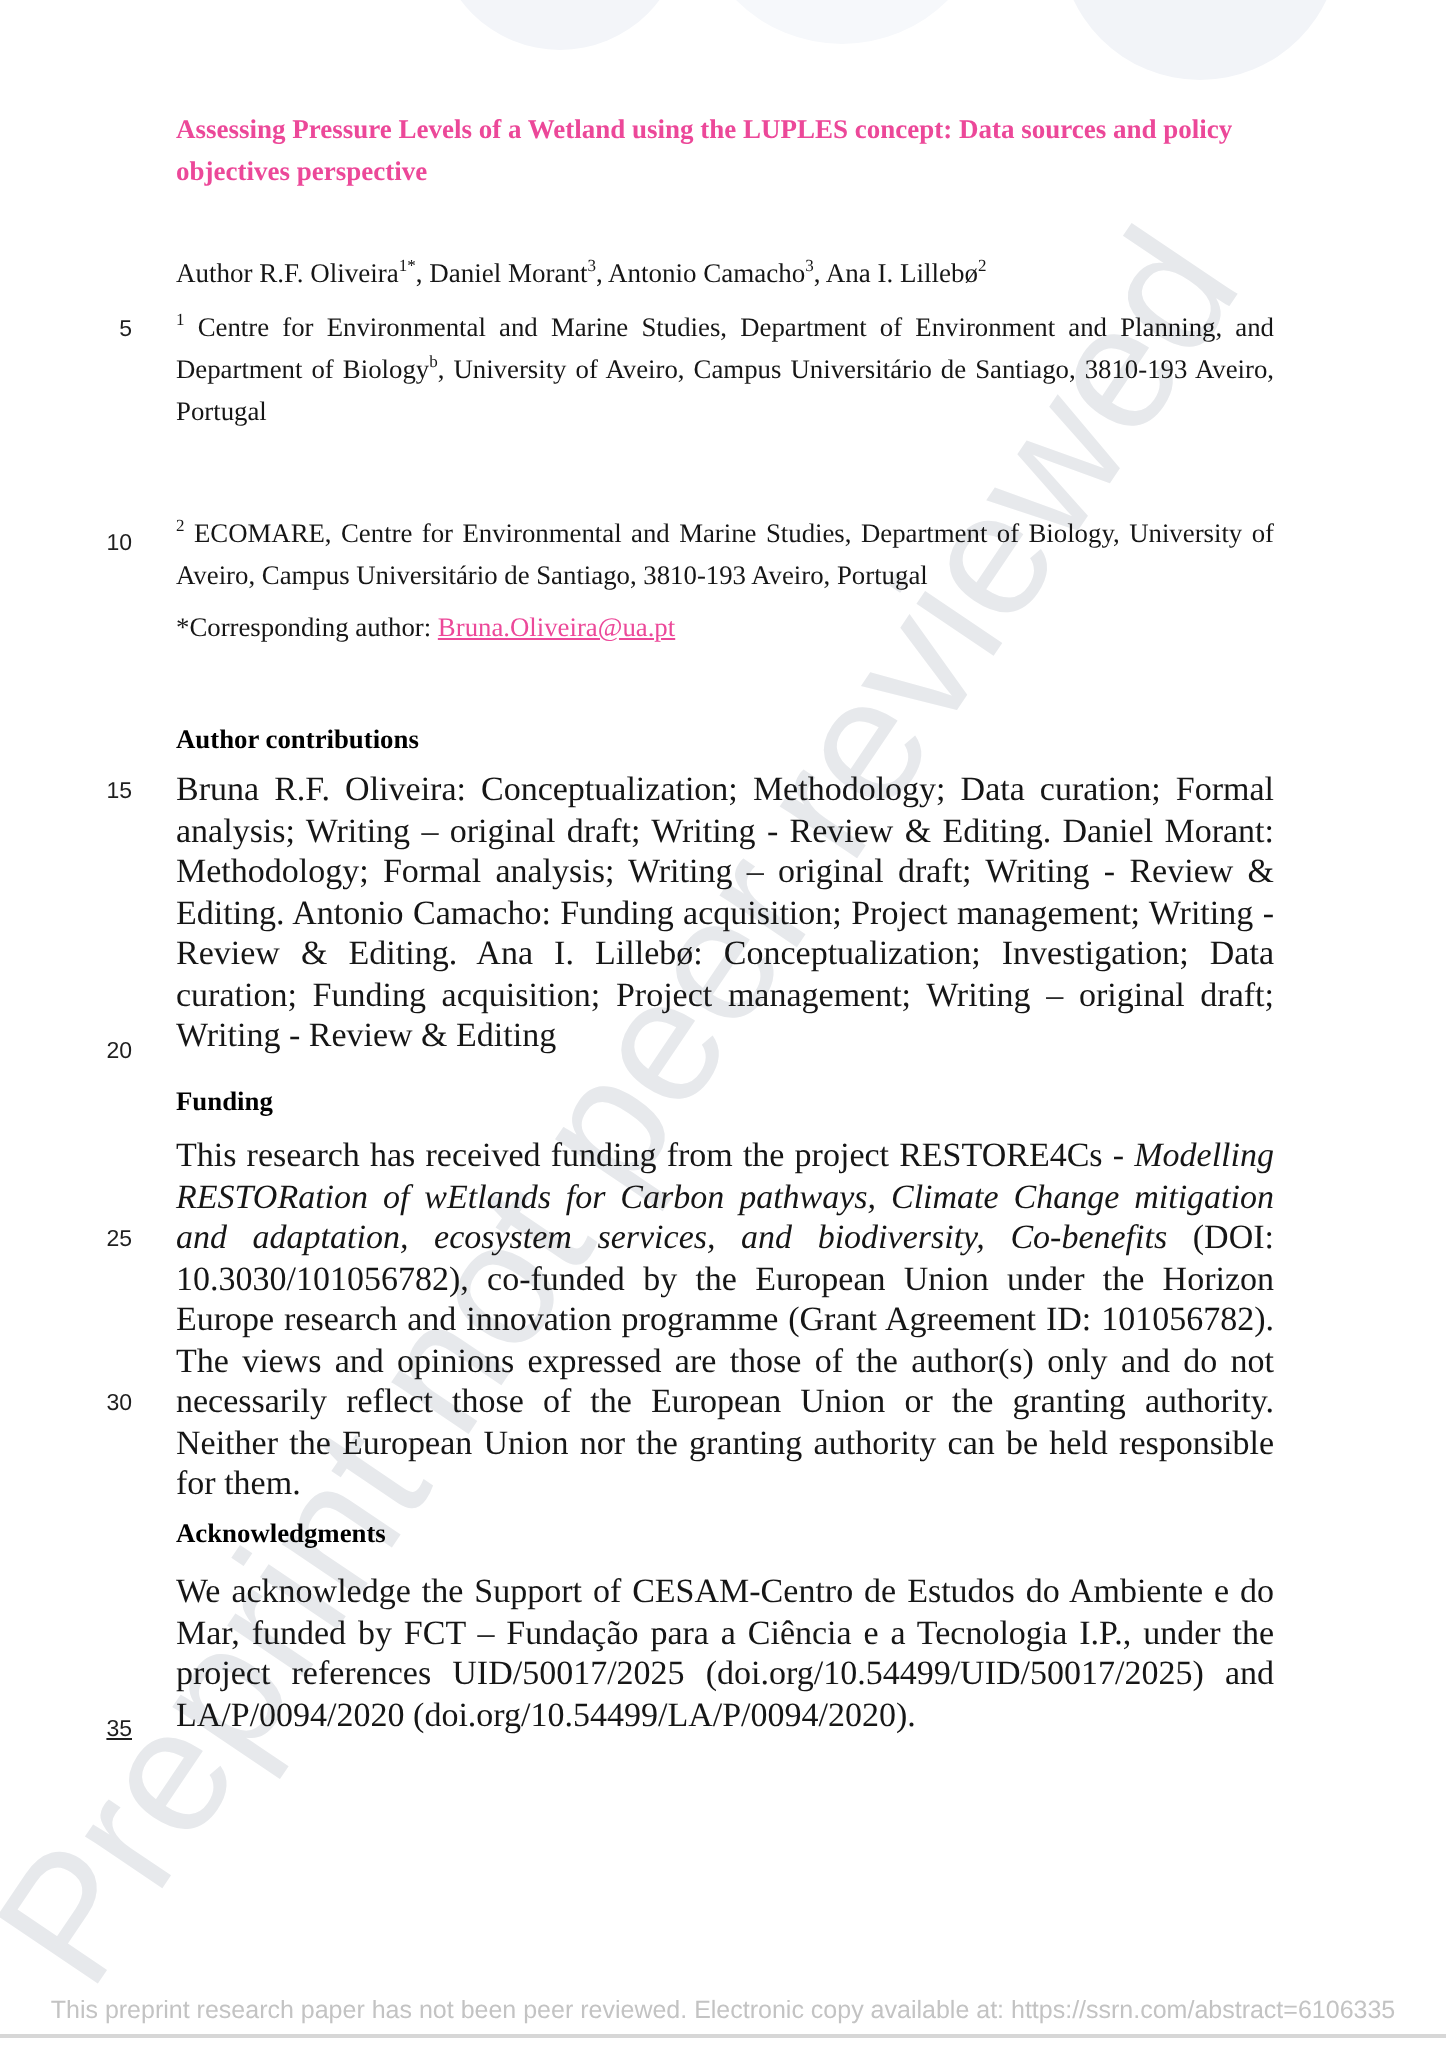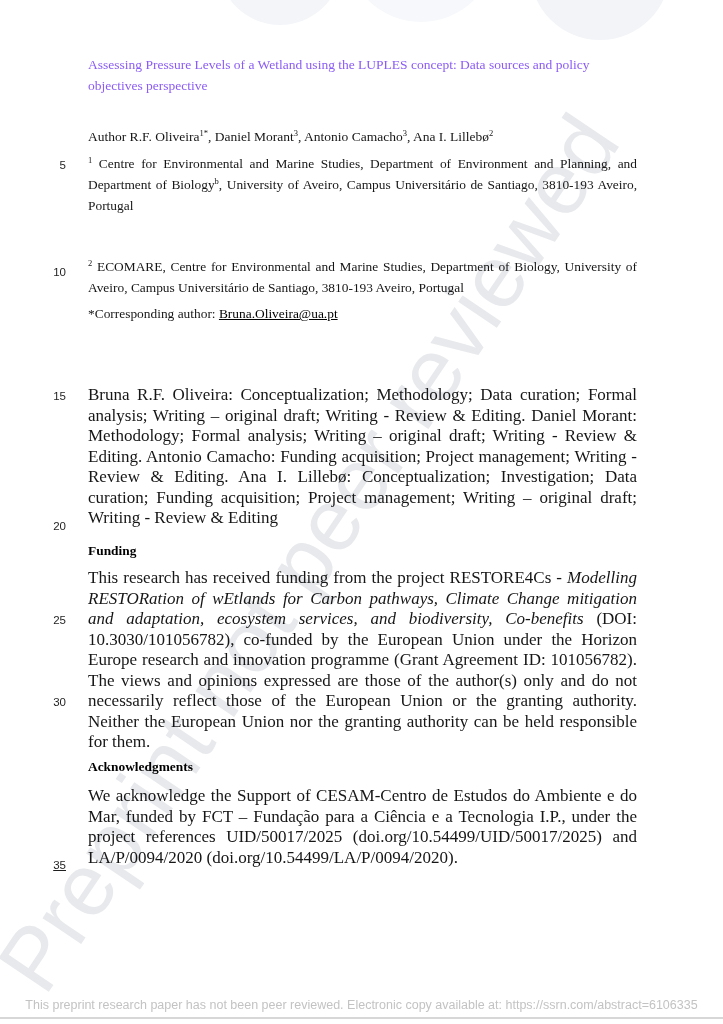--- a/index.html
+++ b/index.html
@@ -37,39 +37,39 @@
     z-index: 1;
     pointer-events: none;
   }
 
   
   .abs { position: absolute; z-index: 2; }
   .col { left: 88px; width: 549px; }
 
   .title {
     top: 54px;
-    font-weight: normal;
+    font-weight: bold;
     font-size: 13.5px;
     line-height: 21px;
-    color: #8b5cf6;
+    color: #ec4899;
   }
   .authors {
     top: 126px;
     font-size: 13.5px;
     line-height: 21px;
   }
   sup { font-size: 8.5px; line-height: 0; }
 
   .affil { font-size: 13.4px; line-height: 20.8px; text-align: justify; }
   .affil.a1 { top: 154px; }
   .affil.a2 { top: 217px; margin-top: 40px; }
   .affil.a3 { top: 261px; }
 
   .corresponding { top: 303px; font-size: 13.4px; line-height: 21px; }
-  .email-link { color: #000000; text-decoration: underline; cursor: pointer; }
+  .email-link { color: #ec4899; text-decoration: underline; cursor: pointer; }
 
   .heading {
     font-weight: bold;
     font-size: 13.4px;
     line-height: 21px;
     color: #000;
   }
   .heading.h-contrib { top: 359px; }
   .heading.h-funding { top: 540px; }
   .heading.h-ack     { top: 756px; }
@@ -146,20 +146,21 @@
 
   <div class="abs col authors"><span>Author R.F. Oliveira</span><sup>1*</sup><span>, Daniel Morant</span><sup>3</sup><span>, Antonio Camacho</span><sup>3</sup><span>, Ana I. Lillebø</span><sup>2</sup></div>
 
   <div class="abs col affil a1"><sup>1</sup><span> Centre for Environmental and Marine Studies, Department of Environment and Planning, and Department of Biology</span><sup>b</sup><span>, University of Aveiro, Campus Universitário de Santiago, 3810-193 Aveiro, Portugal</span></div>
 
   <div class="abs col affil a2"><sup>2</sup><span> ECOMARE, Centre for Environmental and Marine Studies, Department of Biology, University of Aveiro, Campus Universitário de Santiago, 3810-193 Aveiro, Portugal</span></div>
 
 
   <div class="abs col corresponding"><span>*Corresponding author: </span><a class="email-link">Bruna.Oliveira@ua.pt</a></div>
 
+  <div class="abs col heading h-contrib">Author contributions</div>
   <div class="abs col para p-contrib">Bruna R.F. Oliveira: Conceptualization; Methodology; Data curation; Formal analysis; Writing – original draft; Writing - Review &amp; Editing. Daniel Morant: Methodology; Formal analysis; Writing – original draft; Writing - Review &amp; Editing. Antonio Camacho: Funding acquisition; Project management; Writing - Review &amp; Editing. Ana I. Lillebø: Conceptualization; Investigation; Data curation; Funding acquisition; Project management; Writing – original draft; Writing - Review &amp; Editing</div>
 
   <div class="abs col heading h-funding">Funding</div>
   <div class="abs col para p-funding"><span>This research has received funding from the project RESTORE4Cs - </span><i>Modelling RESTORation of wEtlands for Carbon pathways, Climate Change mitigation and adaptation, ecosystem services, and biodiversity, Co-benefits</i><span> (DOI: 10.3030/101056782), co-funded by the European Union under the Horizon Europe research and innovation programme (Grant Agreement ID: 101056782). The views and opinions expressed are those of the author(s) only and do not necessarily reflect those of the European Union or the granting authority. Neither the European Union nor the granting authority can be held responsible for them.</span></div>
 
   <div class="abs col heading h-ack">Acknowledgments</div>
   <div class="abs col para p-ack">We acknowledge the Support of CESAM-Centro de Estudos do Ambiente e do Mar, funded by FCT – Fundação para a Ciência e a Tecnologia I.P., under the project references UID/50017/2025 (doi.org/10.54499/UID/50017/2025) and LA/P/0094/2020 (doi.org/10.54499/LA/P/0094/2020).</div>
 
   <div class="footer-note"><span>This preprint research paper has not been peer reviewed. Electronic copy available at: </span><span>https://ssrn.com/abstract=6106335</span></div>
   <div class="footer-divider"></div>

